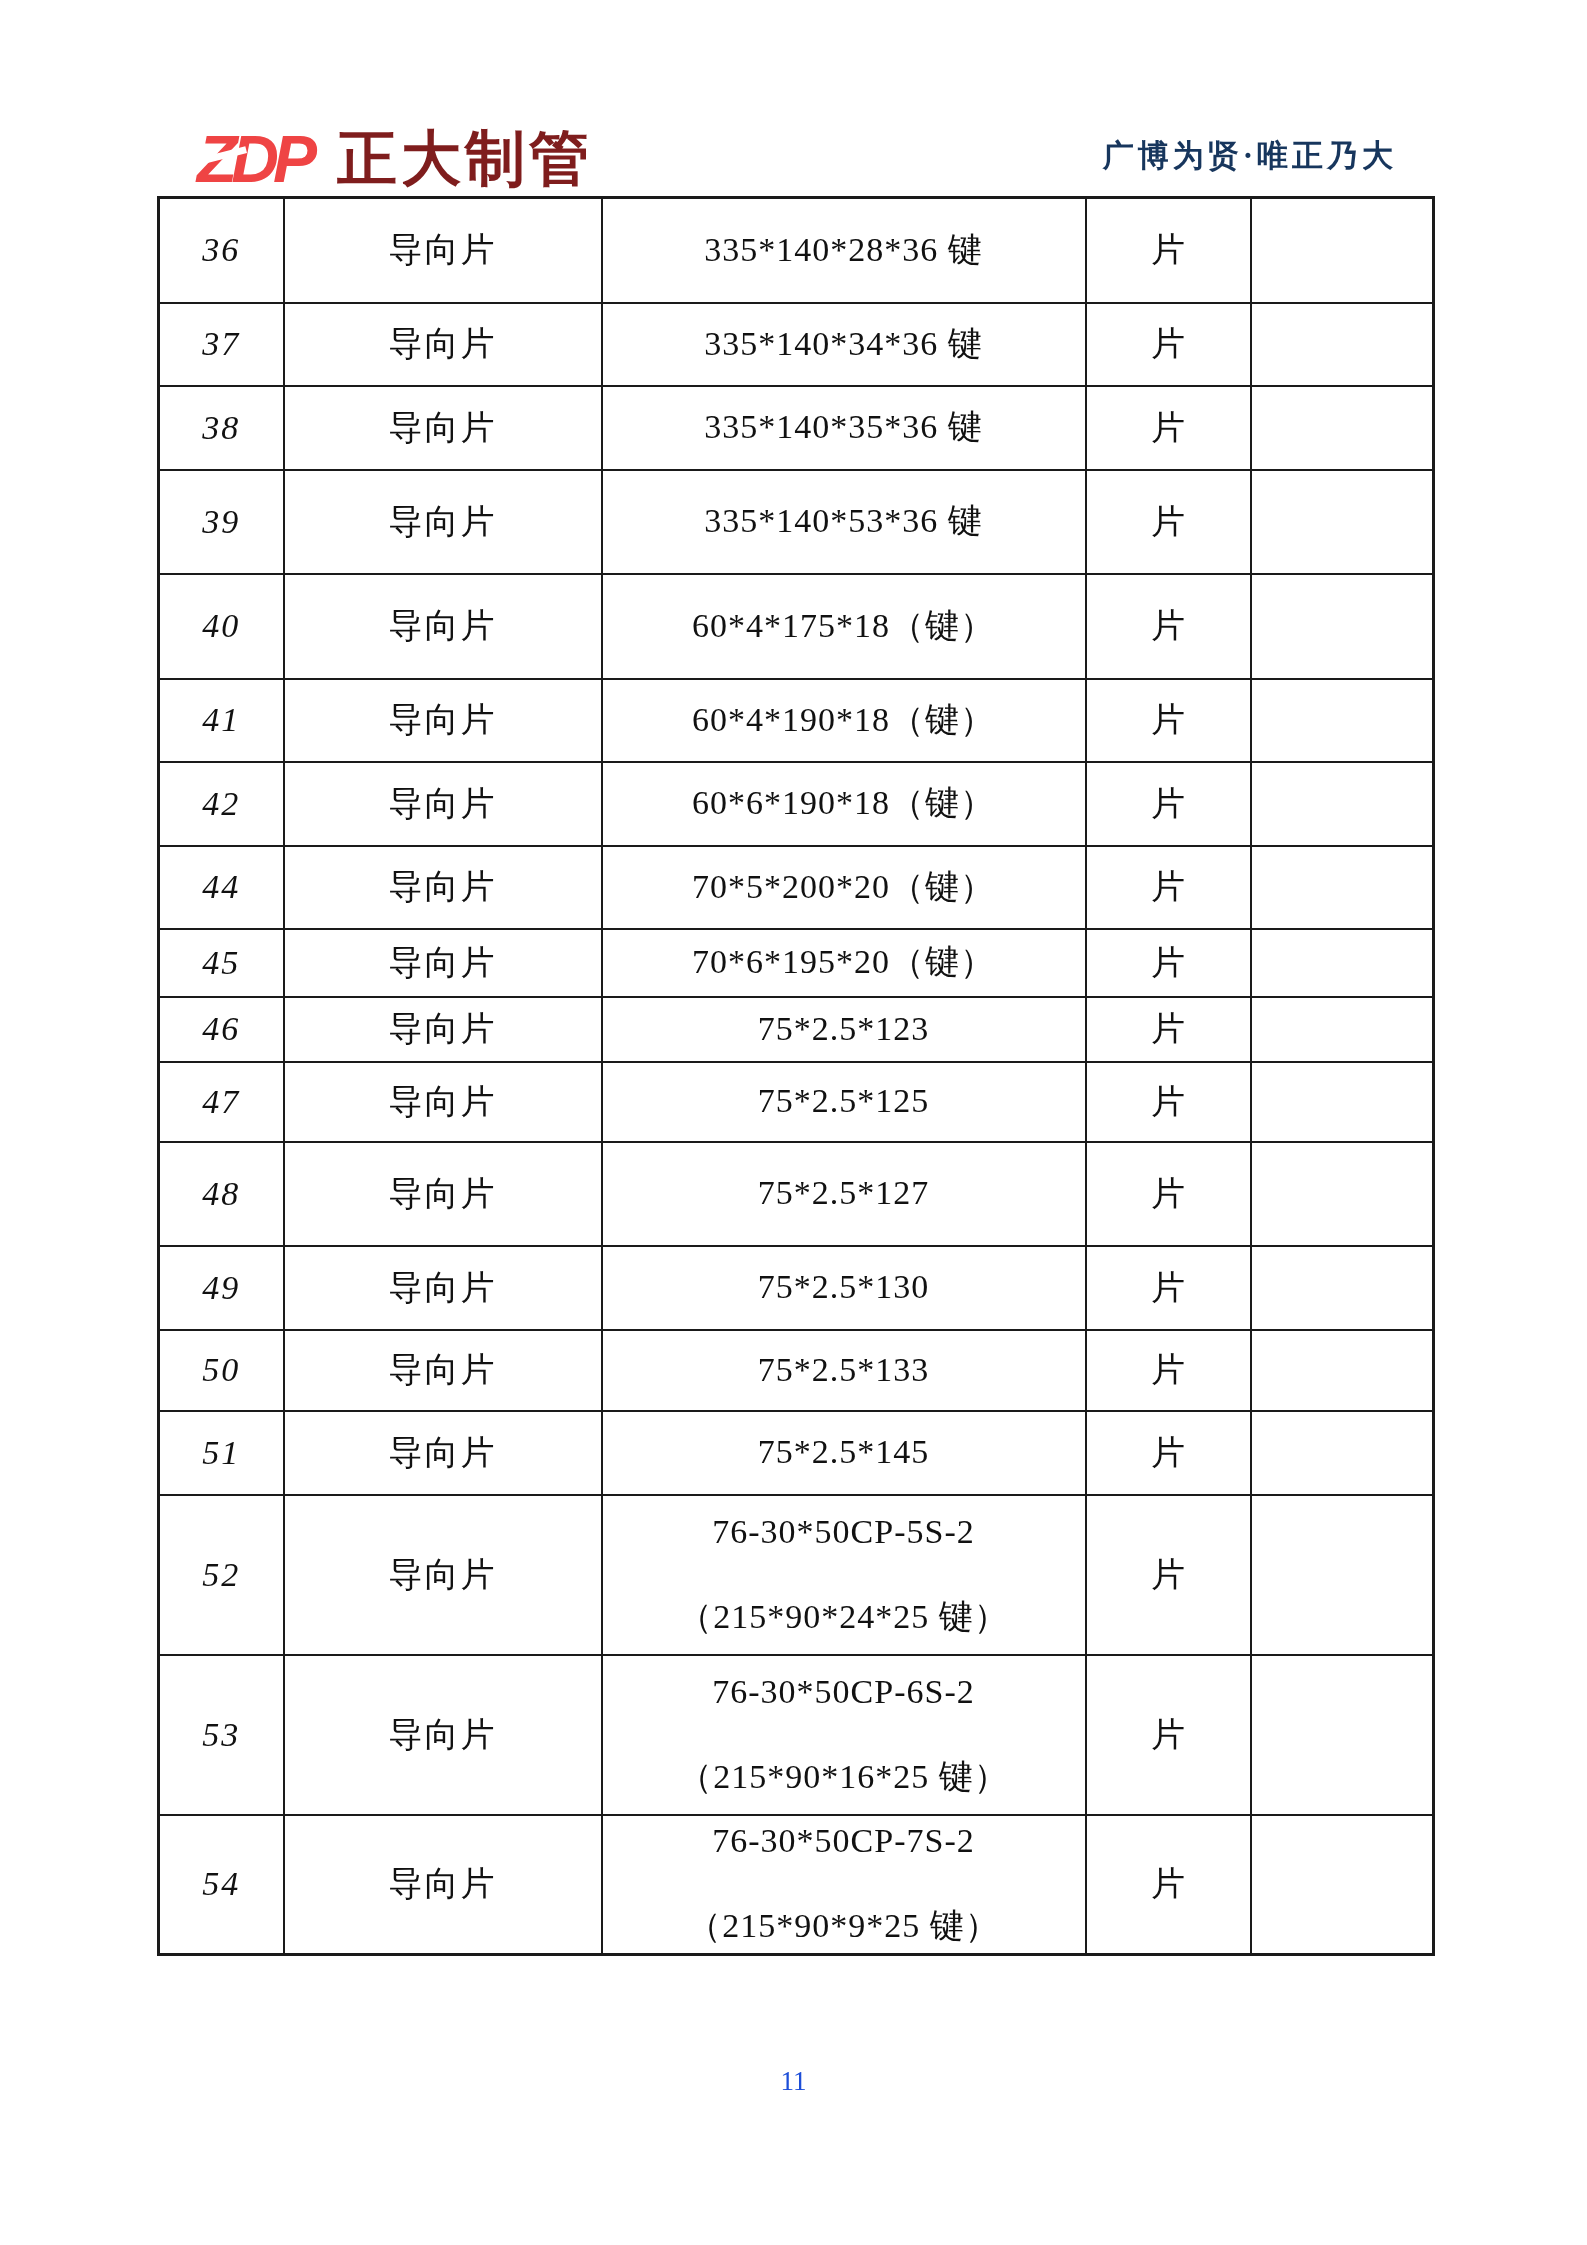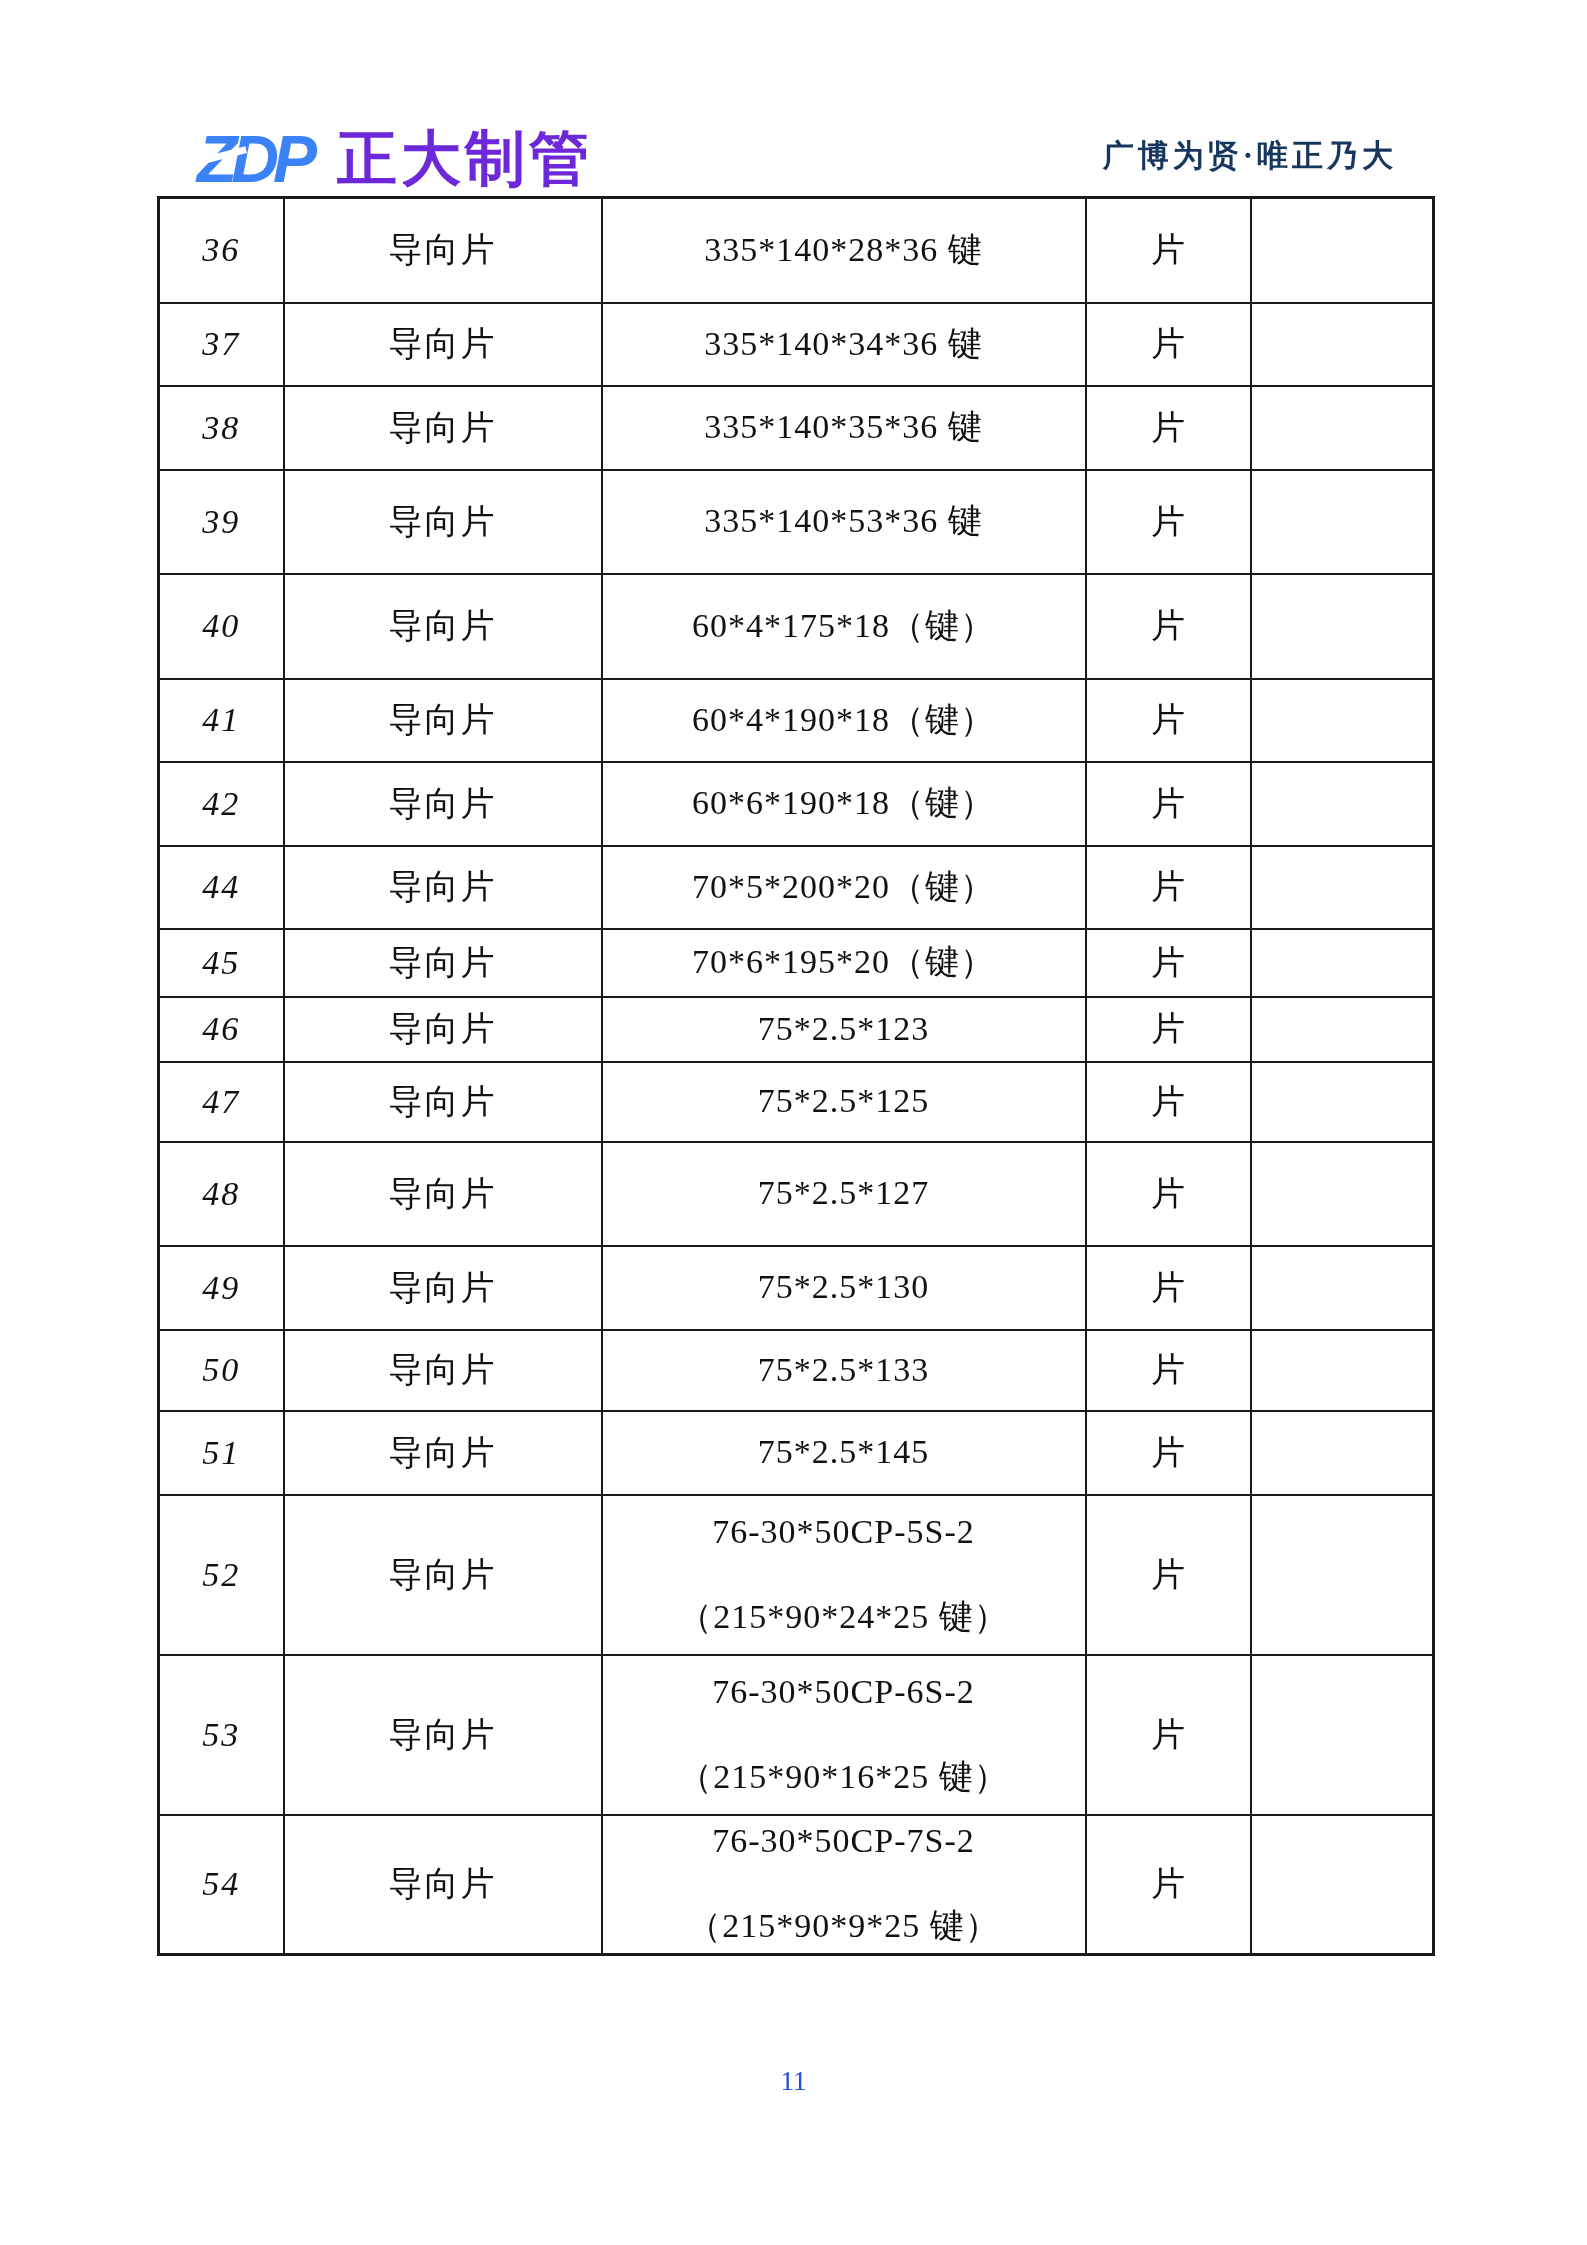--- a/index.html
+++ b/index.html
@@ -16,36 +16,36 @@
   .header-logo {
     position:absolute; left:197px; top:126px;
     display:flex; align-items:center; gap:16px;
     white-space:nowrap;
   }
   .logo-zdp {
     position:relative;
     font-family:"Liberation Sans","DejaVu Sans",sans-serif;
     font-weight:bold; font-style:italic;
     font-size:66px; line-height:1;
-    color:#3b82f6;
+    color:#ef4444;
     letter-spacing:-6px;
     padding-right:10px;
   }
   .logo-zdp::after {           
     content:"";
     position:absolute; left:-6px; top:27px;
     width:56px; height:7px;
     background:#ffffff;
     transform:rotate(-14deg);
   }
   .logo-cn {
     font-family:"Liberation Sans","DejaVu Sans",sans-serif;
     font-weight:bold;
     font-size:60px; line-height:1;
-    color:#6d28d9;
+    color:#7f1d1d;
     letter-spacing:4px;
     text-align:right;
   }
   .slogan {
     position:absolute; top:140px; right:190px;
     font-size:31px; line-height:1;
     letter-spacing:4px;
     font-weight:600;
     color:#17365d;
     white-space:nowrap;

